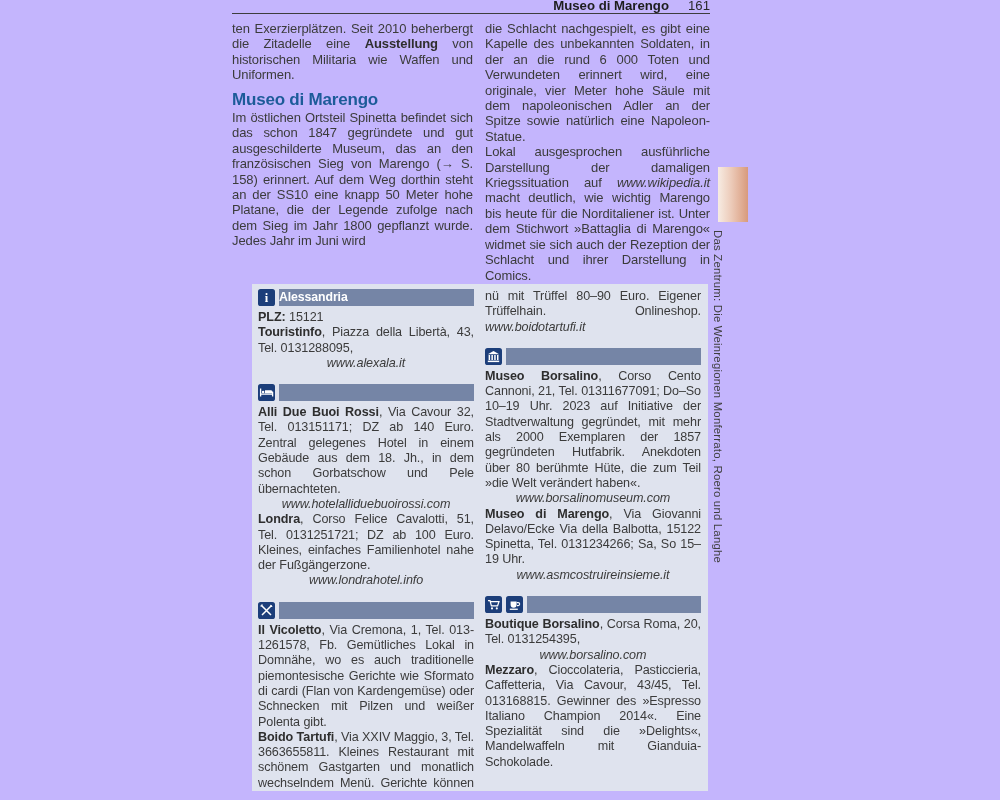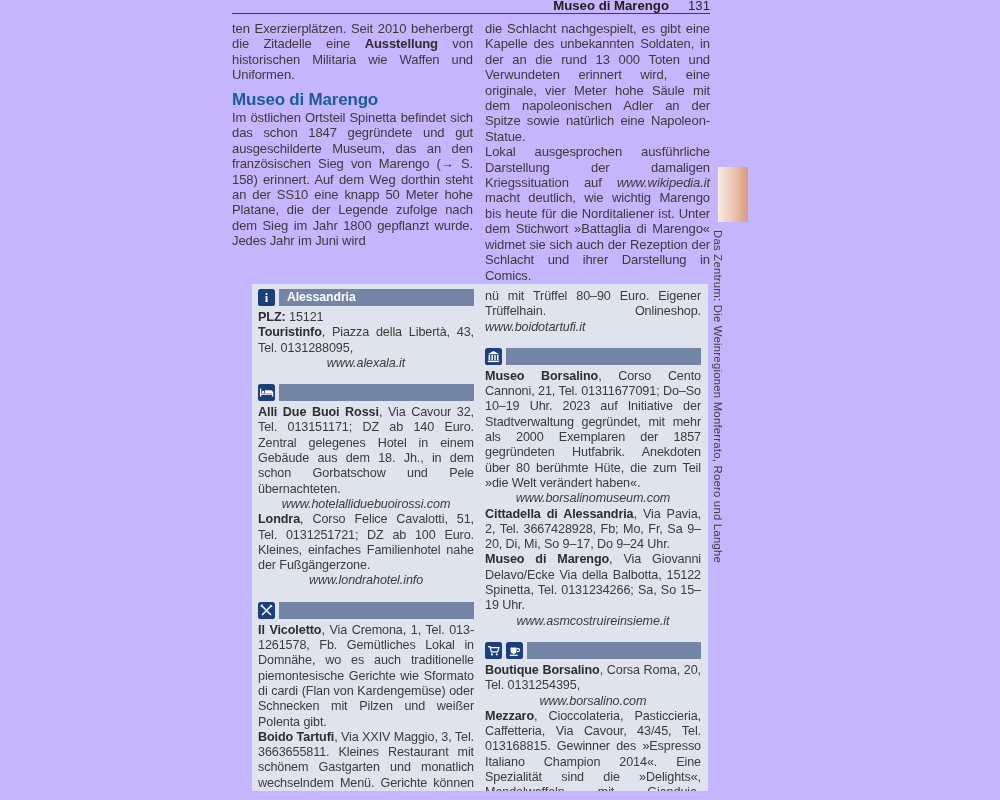--- a/index.html
+++ b/index.html
@@ -27,51 +27,51 @@
   .infobox{position:absolute;left:252px;top:284px;width:456px;height:507px;
            background:#dfe3ee;overflow:hidden;}
   .box-col{position:absolute;top:5px;width:216px;font-size:12.6px;line-height:15.3px;
            text-align:justify;letter-spacing:-0.1px;}
   .box-col-left{left:6px;}
   .box-col-right{left:233px;}
   .sec-header{display:flex;align-items:center;gap:4px;height:17px;margin-bottom:4px;}
   .sec-gap{margin-top:13px;}
   .icon{width:17px;height:17px;flex:0 0 17px;display:block;}
   .bar{flex:1;height:17px;background:#7585a6;color:#ffffff;font-weight:bold;
-       font-size:12.3px;line-height:17px;padding-left:8px;box-sizing:border-box;
+       font-size:12.3px;line-height:17px;box-sizing:border-box;
        text-align:left;}
   .entry{margin:0;}
   .url-line{margin:0;font-style:italic;text-align:center;}
   b{color:#2e2e2e;}
 
   
   .thumb-tab{position:absolute;left:718px;top:167px;width:30px;height:55px;
              background:linear-gradient(90deg,#f7ece3 0%,#eccab8 45%,#d89a7c 100%);}
   .chapter-vertical{position:absolute;left:712px;top:230px;height:400px;
                     writing-mode:vertical-rl;font-size:11.4px;color:#3f3f3f;
                     letter-spacing:0.2px;white-space:nowrap;}
 </style>
 </head>
 <body>
 
 <div class="page">
 
   <div class="page-header">
     <span class="ph-title">Museo di Marengo</span>
-    <span class="ph-num">131</span>
+    <span class="ph-num">161</span>
   </div>
 
   <div class="col col-left">
     <p class="para"><span>ten Exerzierplätzen. Seit 2010 beherbergt die Zitadelle eine </span><b>Ausstellung</b><span> von historischen Militaria wie Waffen und Uniformen.</span></p>
     <h2 class="heading">Museo di Marengo</h2>
     <p class="para">Im östlichen Ortsteil Spinetta befindet sich das schon 1847 gegründete und gut ausgeschilderte Museum, das an den französischen Sieg von Marengo (→ S. 158) erinnert. Auf dem Weg dorthin steht an der SS10 eine knapp 50 Meter hohe Platane, die der Legende zufolge nach dem Sieg im Jahr 1800 gepflanzt wurde. Jedes Jahr im Juni wird</p>
   </div>
 
   <div class="col col-right">
-    <p class="para">die Schlacht nachgespielt, es gibt eine Kapelle des unbekannten Soldaten, in der an die rund 13 000 Toten und Verwundeten erinnert wird, eine originale, vier Meter hohe Säule mit dem napoleonischen Adler an der Spitze sowie natürlich eine Napoleon-Statue.</p>
+    <p class="para">die Schlacht nachgespielt, es gibt eine Kapelle des unbekannten Soldaten, in der an die rund 6 000 Toten und Verwundeten erinnert wird, eine originale, vier Meter hohe Säule mit dem napoleonischen Adler an der Spitze sowie natürlich eine Napoleon-Statue.</p>
     <p class="para"><span>Lokal ausgesprochen ausführliche Darstellung der damaligen Kriegssituation auf </span><span class="url-inline">www.wikipedia.it</span><span> macht deutlich, wie wichtig Marengo bis heute für die Norditaliener ist. Unter dem Stichwort »Battaglia di Marengo« widmet sie sich auch der Rezeption der Schlacht und ihrer Darstellung in Comics.</span></p>
   </div>
 
   <div class="infobox">
 
     <div class="box-col box-col-left">
 
       <div class="sec-header">
         <svg class="icon" viewBox="0 0 17 17">
           <rect width="17" height="17" rx="2.6" fill="#1c3e7a"></rect>
@@ -121,21 +121,20 @@
           <rect x="3.6" y="7" width="1.5" height="5" fill="#ffffff"></rect>
           <rect x="6.4" y="7" width="1.5" height="5" fill="#ffffff"></rect>
           <rect x="9.2" y="7" width="1.5" height="5" fill="#ffffff"></rect>
           <rect x="12" y="7" width="1.5" height="5" fill="#ffffff"></rect>
           <rect x="2.8" y="12.6" width="11.4" height="1.5" fill="#ffffff"></rect>
         </svg>
         <div class="bar"></div>
       </div>
       <p class="entry"><b>Museo Borsalino</b><span>, Corso Cento Cannoni, 21, Tel. 01311677091; Do–So 10–19 Uhr. 2023 auf Initiative der Stadtverwaltung gegründet, mit mehr als 2000 Exemplaren der 1857 gegründeten Hutfabrik. Anekdoten über 80 berühmte Hüte, die zum Teil »die Welt verändert haben«.</span></p>
       <p class="url-line">www.borsalinomuseum.com</p>
-      <p class="entry"><b>Cittadella di Alessandria</b><span>, Via Pavia, 2, Tel. 3667428928, Fb; Mo, Fr, Sa 9–20, Di, Mi, So 9–17, Do 9–24 Uhr.</span></p>
       <p class="entry"><b>Museo di Marengo</b><span>, Via Giovanni Delavo/Ecke Via della Balbotta, 15122 Spinetta, Tel. 0131234266; Sa, So 15–19 Uhr.</span></p>
       <p class="url-line">www.asmcostruireinsieme.it</p>
 
       <div class="sec-header sec-gap">
         <svg class="icon" viewBox="0 0 17 17">
           <rect width="17" height="17" rx="2.6" fill="#1c3e7a"></rect>
           <path d="M3 4.6 h2 l1.4 5.2 h6.2 l1.4 -4.2 h-8.6" stroke="#ffffff" stroke-width="1.2" fill="none"></path>
           <circle cx="7" cy="12.4" r="1.05" fill="#ffffff"></circle>
           <circle cx="11.8" cy="12.4" r="1.05" fill="#ffffff"></circle>
         </svg>

